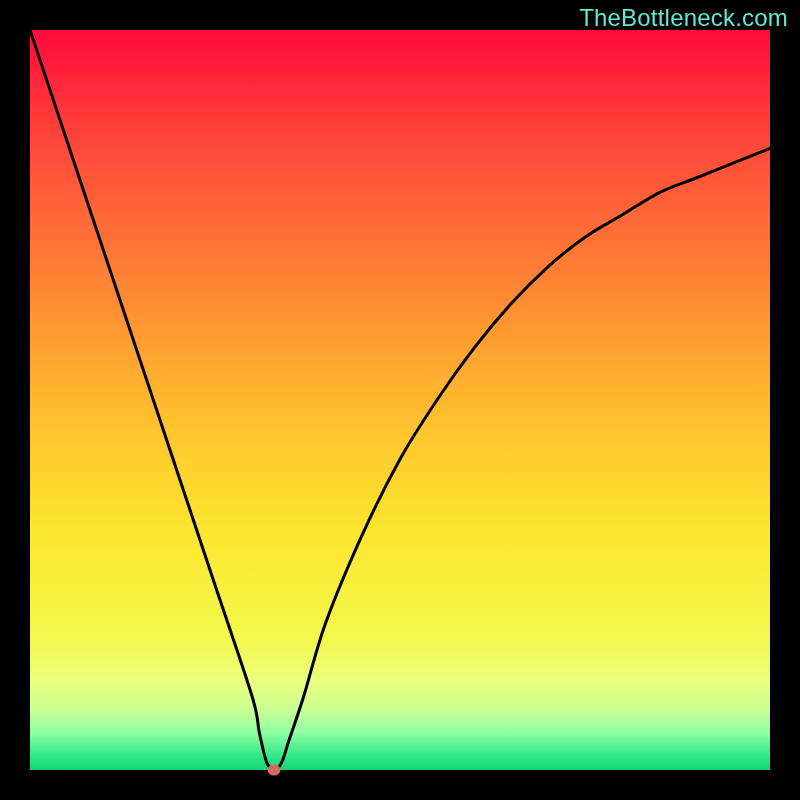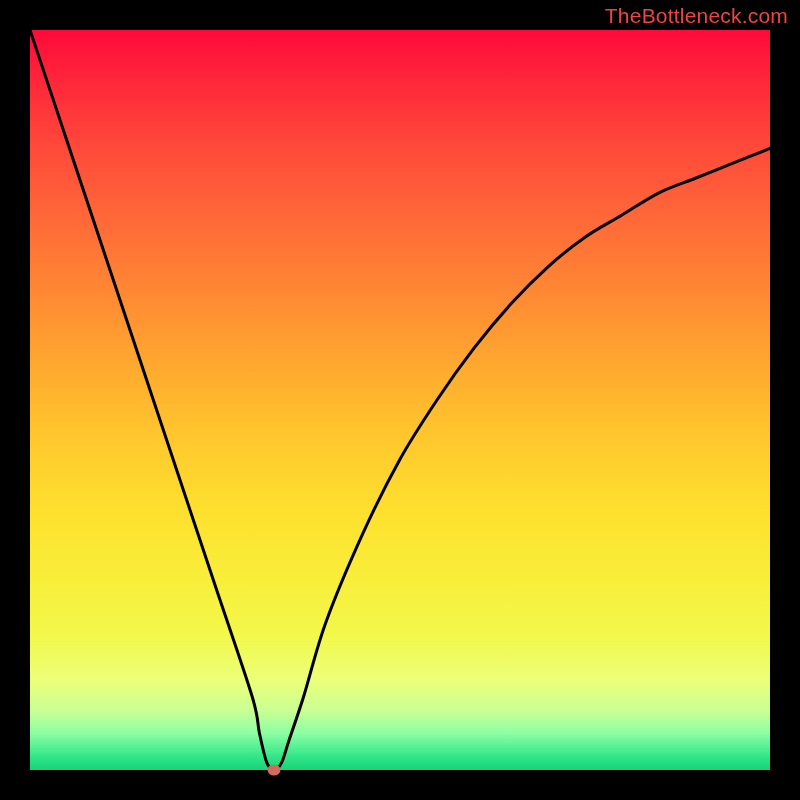--- a/index.html
+++ b/index.html
@@ -53,22 +53,22 @@
     width: 13px;
     height: 11px;
     background: #d36a5e;
     border-radius: 50% / 50%;
     transform: translate(-50%, -50%);
   }
   .watermark {
     position: absolute;
     top: 4px;
     right: 12px;
-    color: #ef4444;
-    font-size: 21px;
+    color: #5eead4;
+    font-size: 24px;
     font-weight: 500;
     letter-spacing: 0.2px;
     user-select: none;
   }
 </style>
 </head>
 <body>
 
 <div class="frame">
   <div class="watermark">TheBottleneck.com</div>

